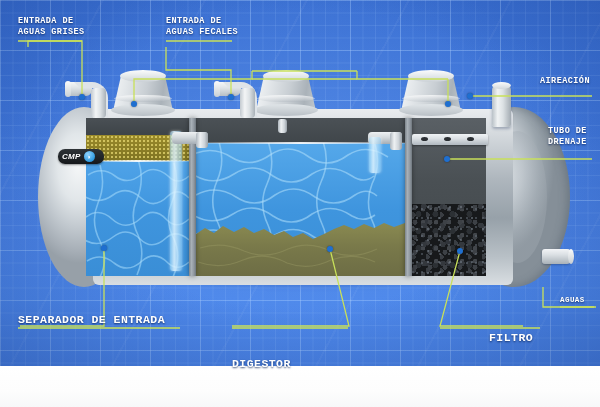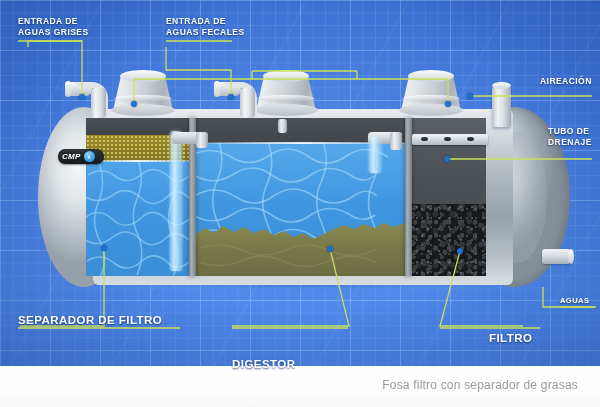--- a/index.html
+++ b/index.html
@@ -219,21 +219,21 @@
   .logo .bub{width:11px;height:11px;border-radius:50%;
     background:radial-gradient(circle at 35% 30%,#8fd4ff,#2f9ae0 70%,#1d7cc4);
     display:flex;align-items:center;justify-content:center;}
   .logo .bub span{font-size:7px;color:#fff;font-weight:bold;line-height:1;}
 
   
   .lbl{
     position:absolute;color:#ffffff;font-weight:bold;
     letter-spacing:.45px;line-height:1.28;
     text-shadow:0 1px 2px rgba(5,30,80,.75);
-    font-family:Liberation Sans, sans-serif;
+    font-family:Liberation Mono, monospace;
     white-space:pre-line;
   }
   .lbl.sm{font-size:8.5px;}
   .lbl.md{font-size:11.5px;}
   .lbl.xs{font-size:7.5px;}
   .dot{position:absolute;width:6px;height:6px;border-radius:50%;
     background:#1f6fd0;box-shadow:0 0 2px rgba(0,0,0,.5);}
   #leaders{position:absolute;left:0;top:0;width:600px;height:407px;}
 
   .caption{
@@ -449,21 +449,20 @@
 AGUAS FECALES</div>
 
 
   <div class="lbl sm" style="left:540px;top:76px;">AIREACIÓN</div>
 
   <div class="lbl sm" style="left:548px;top:126px;">TUBO DE
 DRENAJE</div>
 
   <div class="lbl xs" style="left:560px;top:296px;">AGUAS</div>
 
-  <div class="lbl md" style="left:18px;top:313px;">SEPARADOR DE FILTRO</div>
+  <div class="lbl md" style="left:18px;top:313px;">SEPARADOR DE ENTRADA</div>
 
   <div class="lbl md" style="left:232px;top:313px;margin-top:44px;">DIGESTOR</div>
 
   <div class="lbl md" style="left:489px;top:331px;">FILTRO</div>
 
-  <div class="caption">Fosa filtro con separador de grasas</div>
 
 </div>
 
 </body></html>

